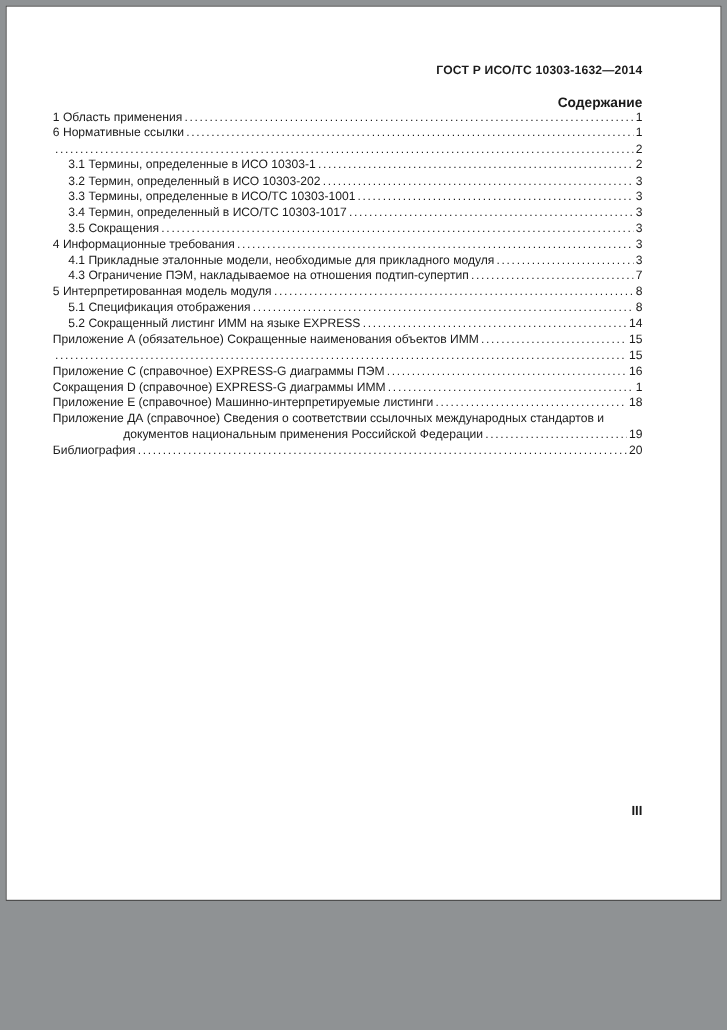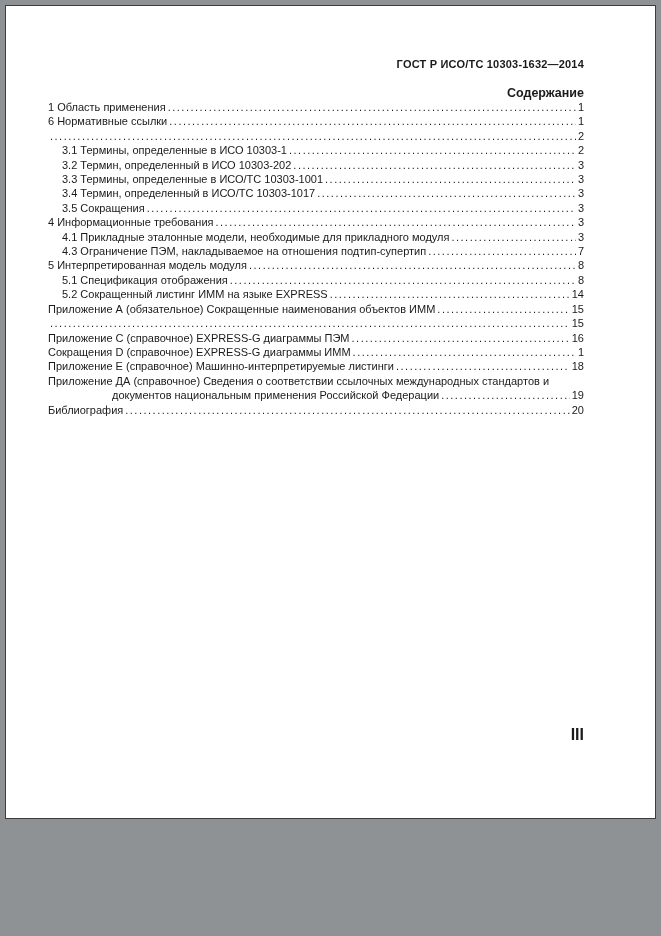--- a/index.html
+++ b/index.html
@@ -69,21 +69,21 @@
   .toc-page {
     flex: 0 0 auto;
     white-space: nowrap;
   }
 
   .page-footer {
     position: absolute;
     right: 71px;
     bottom: 74px;
     font-weight: bold;
-    font-size: 16px;
+    font-size: 12px;
   }
 </style>
 </head>
 <body>
 
 <div class="page">
   <div class="doc-header">ГОСТ Р ИСО/ТС 10303-1632—2014</div>
 
   <div class="doc-title">Содержание</div>
 

